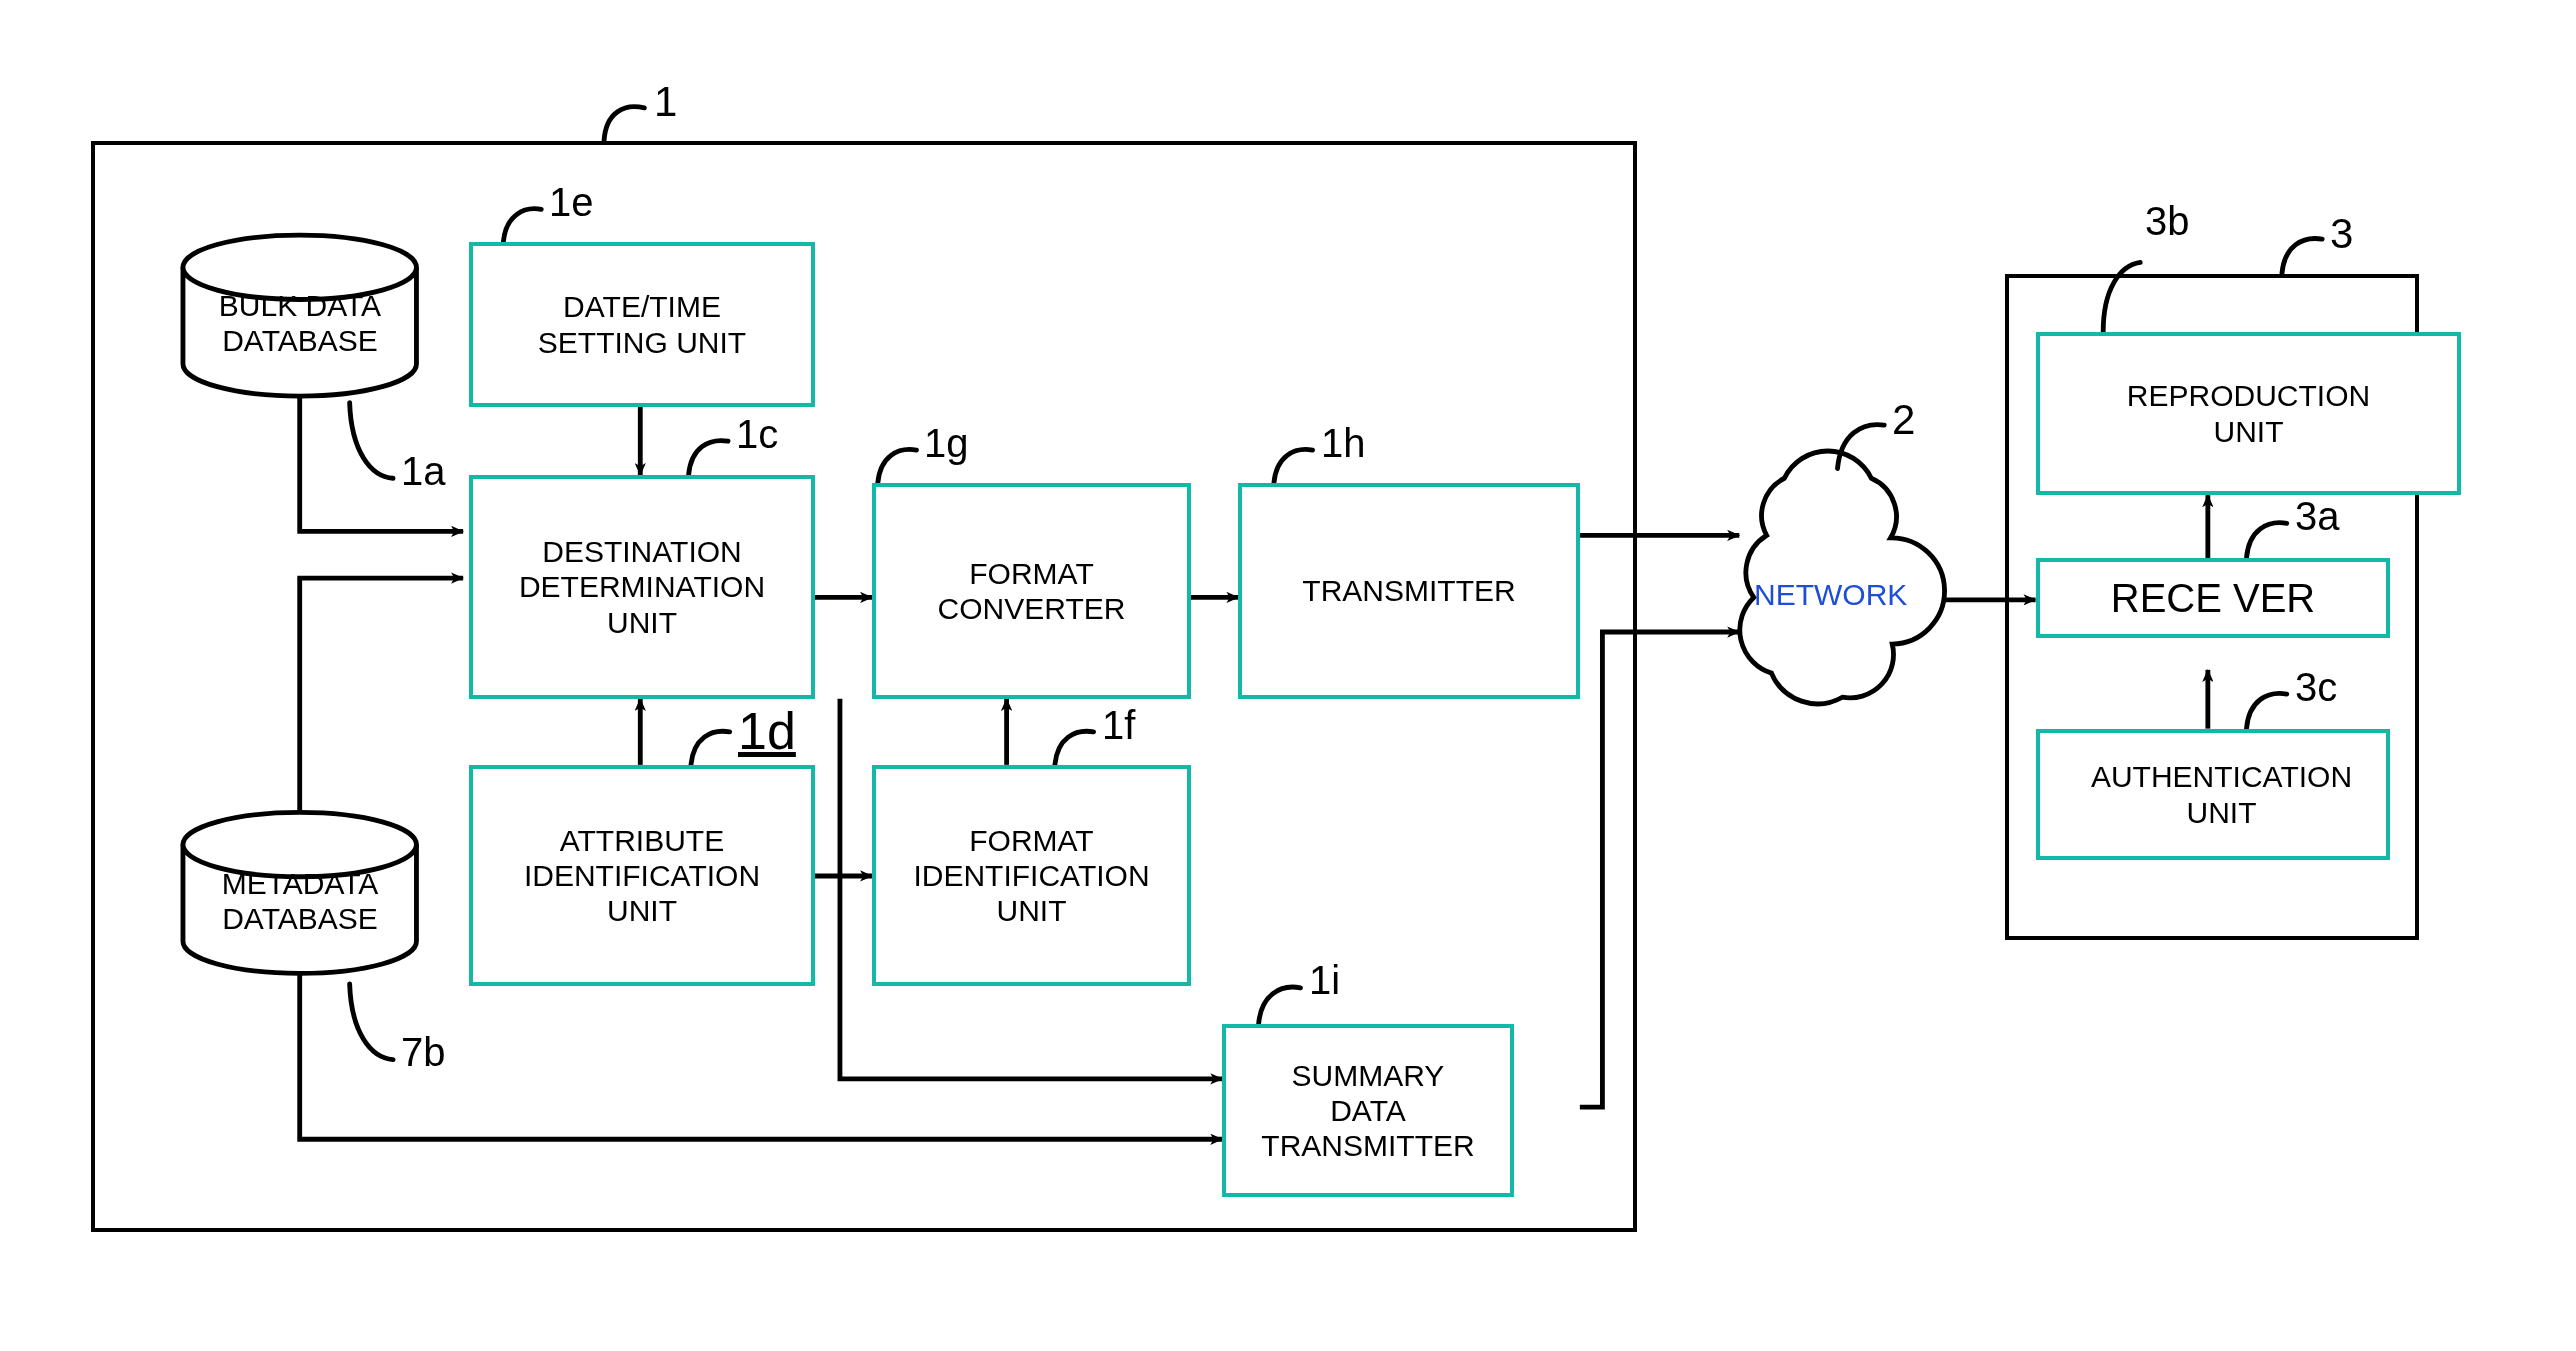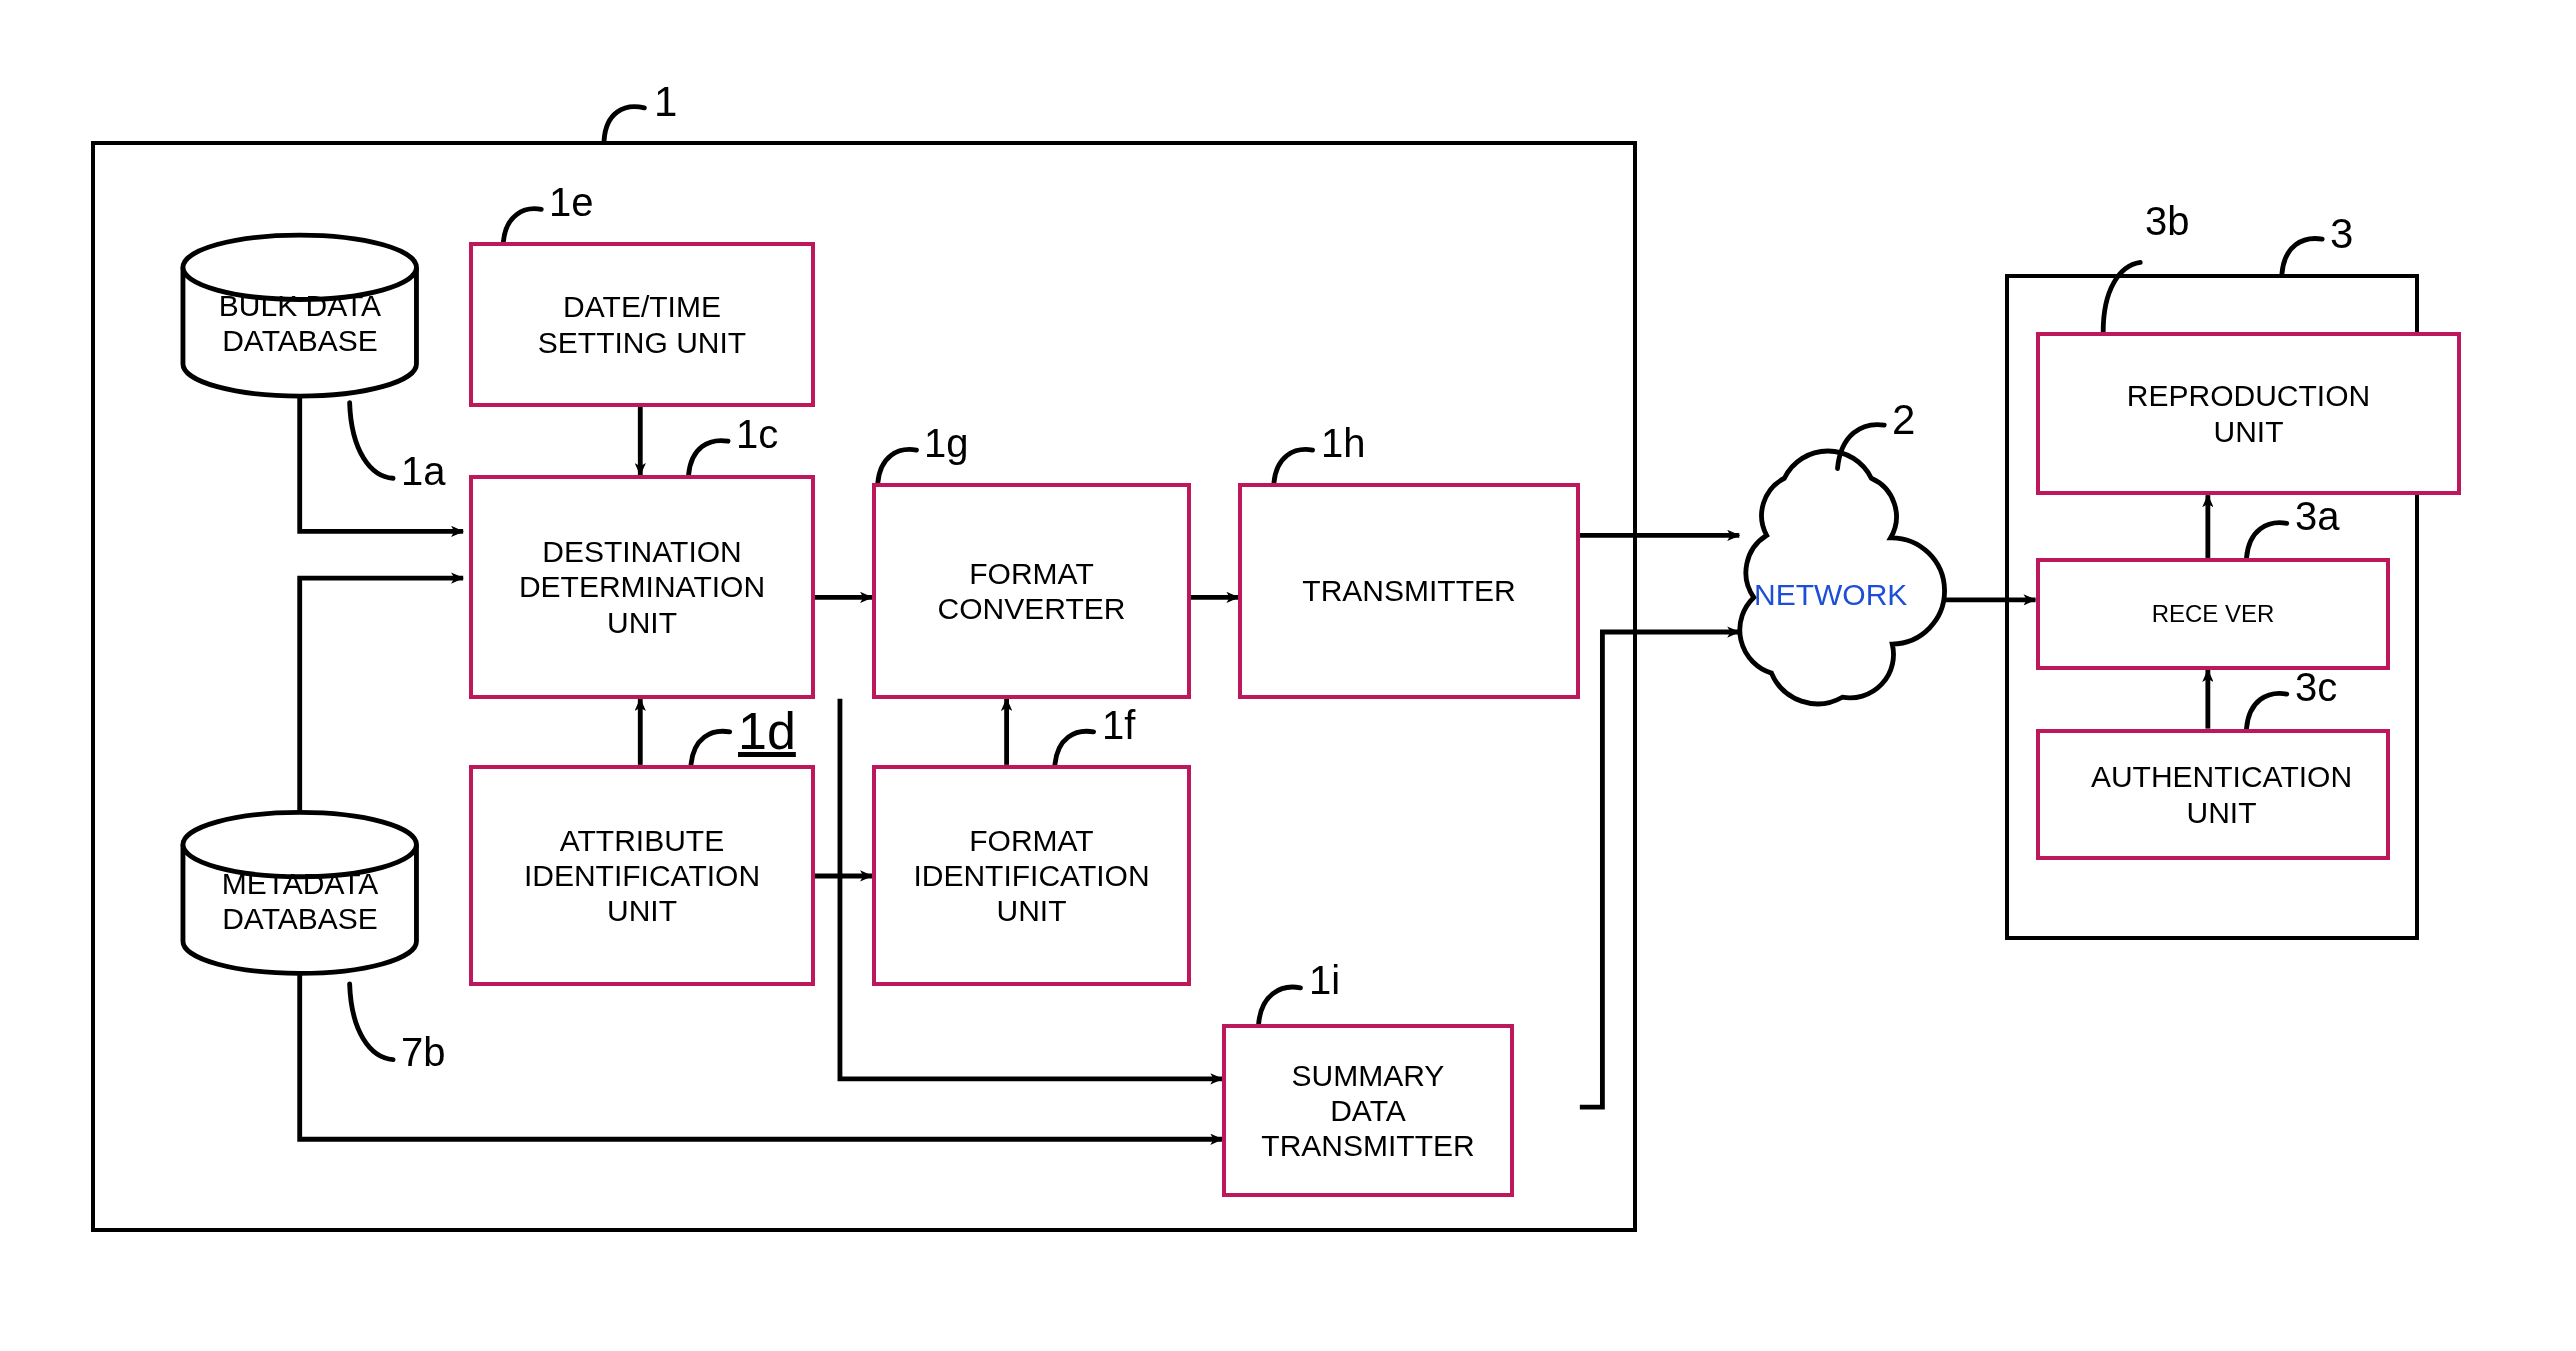--- a/index.html
+++ b/index.html
@@ -1,20 +1,20 @@
 <!DOCTYPE html>
 <html style="font-size:13px"><head>
 <meta charset="utf-8">
 <title>Patent Block Diagram</title>
 <style>
   html,body{margin:0;padding:0;background:#fff;}
   #stage{position:relative;width:2576px;height:1351px;background:#ffffff;
          font-family:"Liberation Sans",sans-serif;overflow:hidden;}
   svg.layer{position:absolute;left:0;top:0;width:2576px;height:1351px;pointer-events:none;}
-  .box{position:absolute;box-sizing:border-box;border:4px solid #be185d;background:#fff;
+  .box{position:absolute;box-sizing:border-box;border:4px solid #14b8a6;background:#fff;
        display:flex;align-items:center;justify-content:center;text-align:center;
        line-height:1.17;color:#000;}
   .outer{position:absolute;box-sizing:border-box;border:4px solid #000;background:transparent;}
   .lbl{position:absolute;color:#000;line-height:1;white-space:nowrap;}
   .dbtxt{position:absolute;text-align:center;color:#000;line-height:1.17;white-space:nowrap;}
   .cloudtxt{position:absolute;text-align:center;color:#1d4ed8;line-height:1;white-space:nowrap;}
 </style>
 </head>
 <body>
 
@@ -184,21 +184,21 @@
     </div>
   </div>
 
   <div class="box" style="left:2036px;top:332px;width:425px;height:163px;font-size:30px;">
     <div>
       <div>REPRODUCTION</div>
       <div>UNIT</div>
     </div>
   </div>
 
-  <div class="box" style="left:2036px;top:558px;width:354px;height:112px;font-size:24px;">
+  <div class="box" style="left:2036px;top:558px;width:354px;height:80px;font-size:40px;">
     <div>
       <div>RECE VER</div>
     </div>
   </div>
 
   <div class="box" style="left:2036px;top:729px;width:354px;height:131px;font-size:30px;padding-left:17px;">
     <div>
       <div>AUTHENTICATION</div>
       <div>UNIT</div>
     </div>

